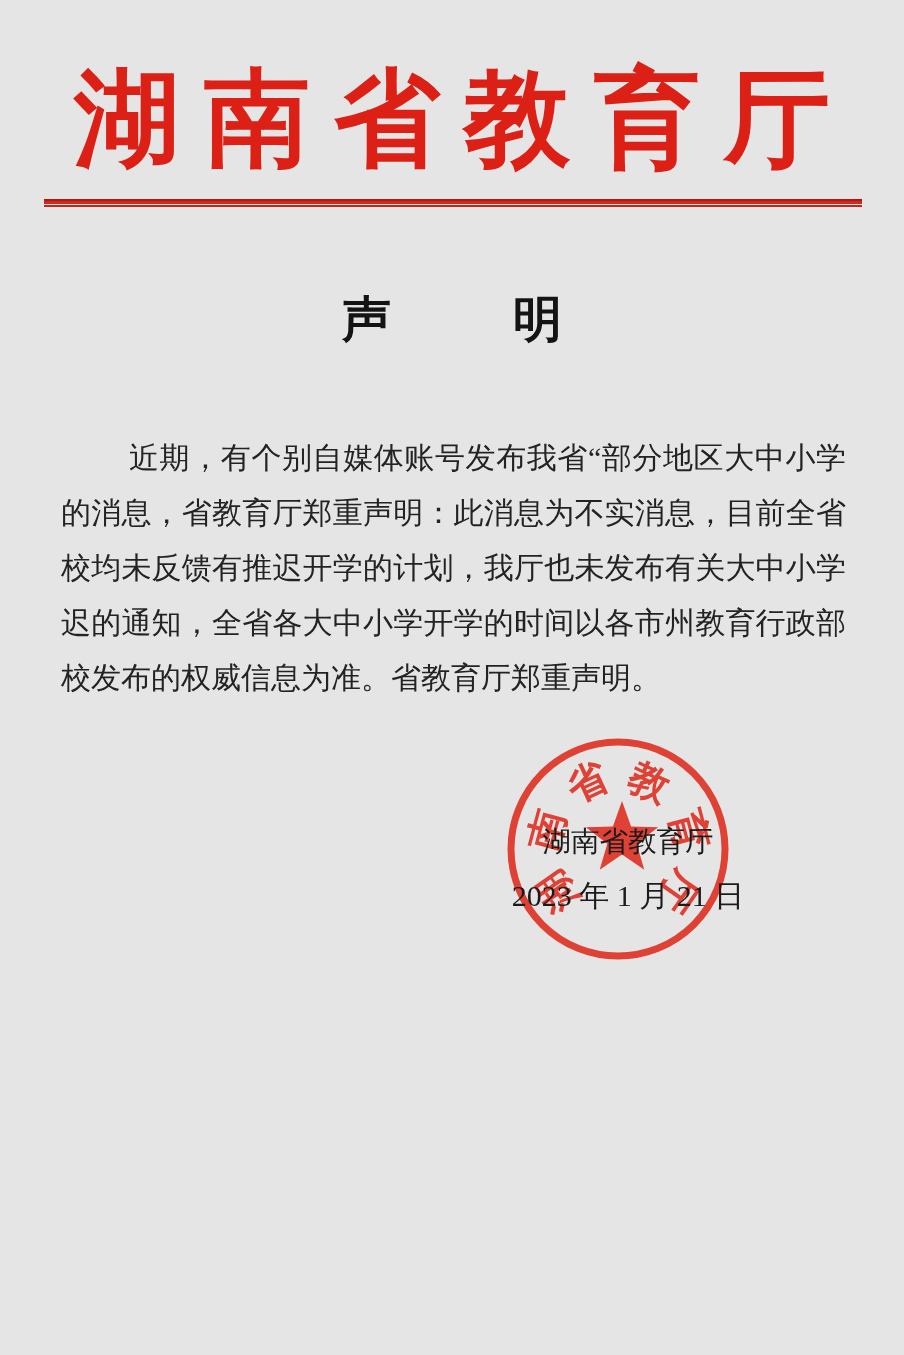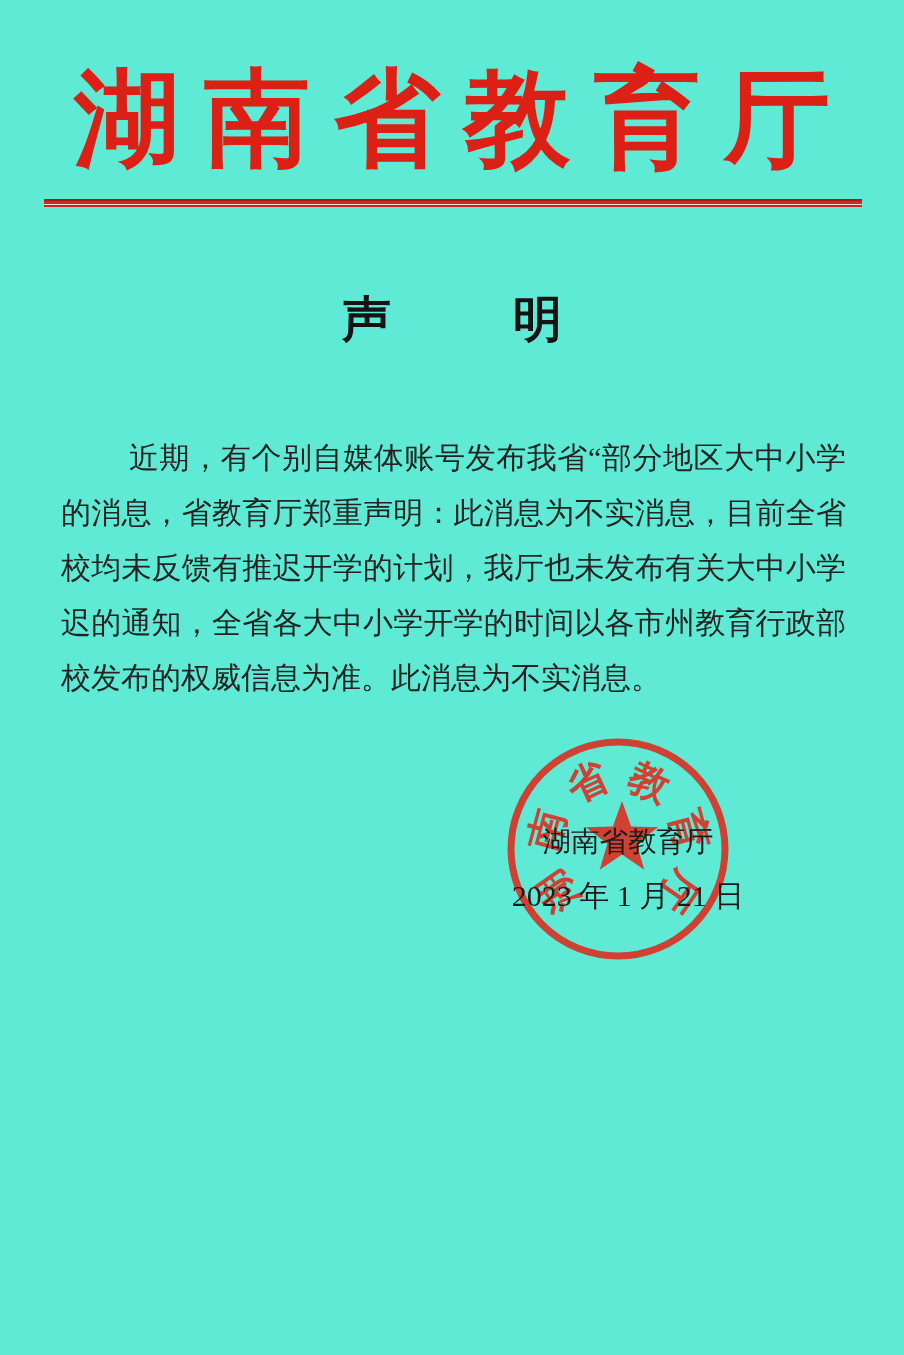--- a/index.html
+++ b/index.html
@@ -3,21 +3,21 @@
 <meta charset="utf-8">
 <style>
   html, body { margin: 0; padding: 0; }
   body {
     width: 904px; height: 1355px;
     background: #ffffff;
     font-family: "Liberation Serif", "DejaVu Serif", serif;
     position: relative;
     overflow: hidden;
   }
-  .page { position: absolute; inset: 0; background: #5eead4; }
+  .page { position: absolute; inset: 0; background: #e5e5e5; }
 
   
   .letterhead {
     position: absolute; top: 56px; left: 0; right: 0;
     font-size: 106px; font-weight: bold; line-height: 1.2;
     color: #dc2015;
     text-align: center; white-space: nowrap;
     letter-spacing: 24px; text-indent: 24px;
   }
   .divider {
@@ -69,21 +69,21 @@
 
   <div class="divider"></div>
 
   <div class="doc-title">声明</div>
 
   <div class="body-text">
     <div class="body-line fill indent">近期，有个别自媒体账号发布我省“部分地区大中小学开学推迟”</div>
     <div class="body-line fill">的消息，省教育厅郑重声明：此消息为不实消息，目前全省各地各</div>
     <div class="body-line fill">校均未反馈有推迟开学的计划，我厅也未发布有关大中小学开学推</div>
     <div class="body-line fill">迟的通知，全省各大中小学开学的时间以各市州教育行政部门和高</div>
-    <div class="body-line">校发布的权威信息为准。此消息为不实消息。</div>
+    <div class="body-line">校发布的权威信息为准。省教育厅郑重声明。</div>
   </div>
 
   <svg class="seal-stamp" width="232" height="232" viewBox="0 0 232 232" xmlns="http://www.w3.org/2000/svg">
     <circle cx="113" cy="116" r="107" fill="none" stroke="#df2b1d" stroke-width="7"></circle>
     <polygon fill="#df2b1d" points="117,68 107.9,93.5 80.9,94.3 102.3,110.8 94.7,136.7 117,121.5 139.3,136.7 131.7,110.8 153.1,94.3 126.1,93.5"></polygon>
     <g fill="#df2b1d">
       <g transform="rotate(-125 113 116)">
         <text class="seal-char" x="113" y="56" text-anchor="middle" font-size="40">湖</text>
       </g>
       <g transform="rotate(-75 113 116)">

